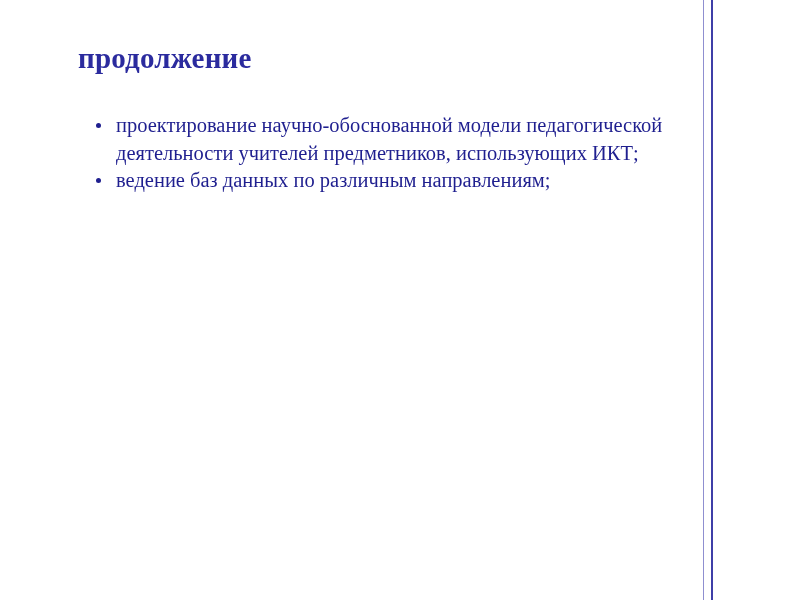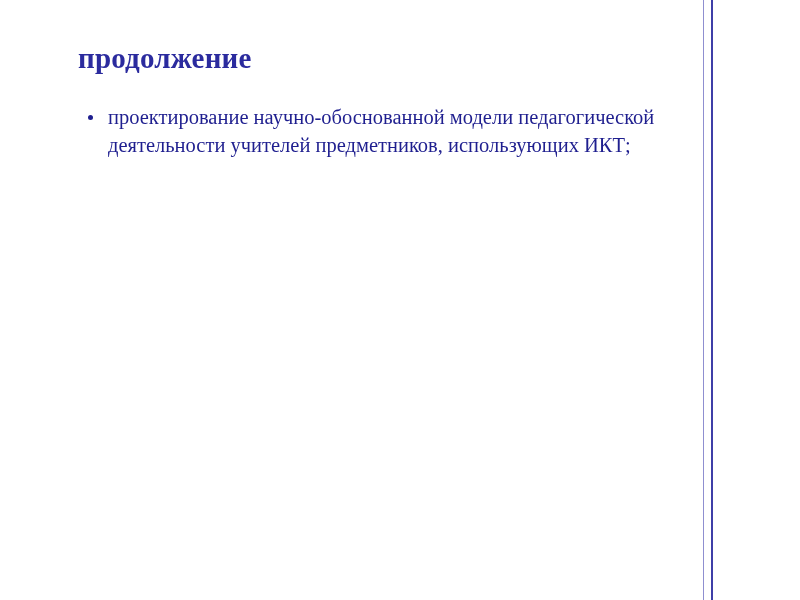--- a/index.html
+++ b/index.html
@@ -75,21 +75,21 @@
   
   .body {
     position: absolute;
     left: 78px;
     top: 96px;
     width: 672px;
   }
 
   ul.bullets {
     list-style: none;
-    margin: 8px;
+    margin: 16px;
     padding: 0;
   }
 
   ul.bullets > li {
     position: relative;
     padding-left: 22px;
     margin: 0 0 0 0;
     font-family: "Liberation Serif", serif;
     font-size: 20.5px;
     line-height: 27.5px;
@@ -122,16 +122,20 @@
   <div class="title">продолжение</div>
   <div class="title-rule"></div>
   <div class="left-accent"></div>
 
   <div class="body">
     <ul class="bullets">
       <li>
         <span class="dot"></span>
         <span class="bullet-text">проектирование научно-обоснованной модели педагогической деятельности учителей  предметников, использующих  ИКТ;</span>
       </li>
+      <li>
+        <span class="dot"></span>
+        <span class="bullet-text">ведение баз данных по различным направлениям;</span>
+      </li>
     </ul>
   </div>
 
 </div>
 
 </body></html>

